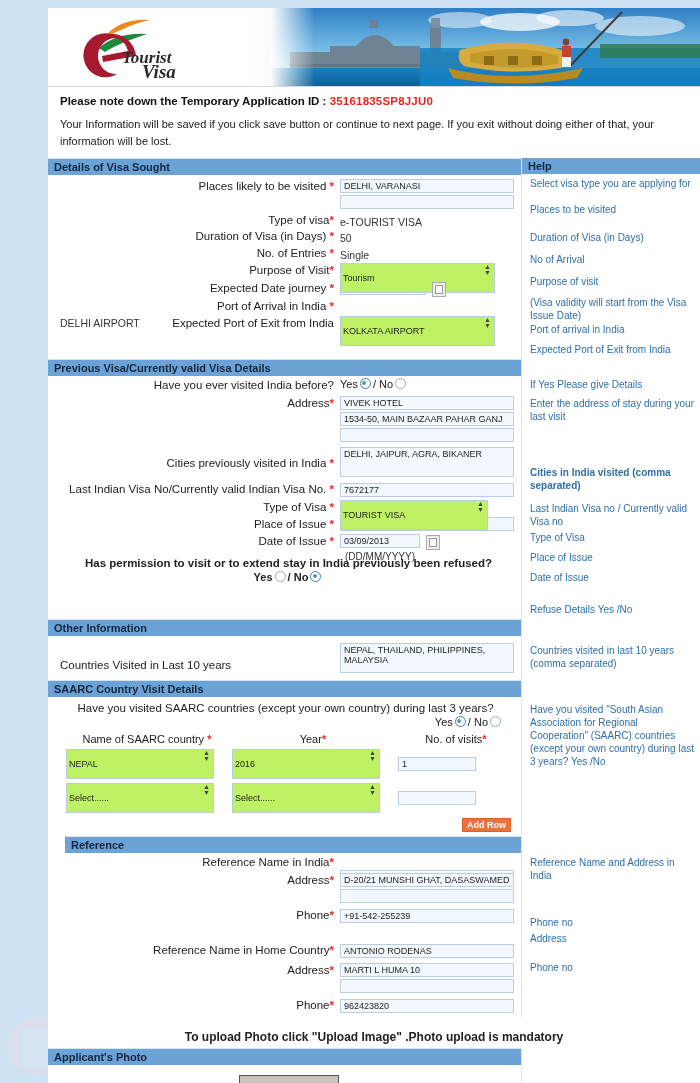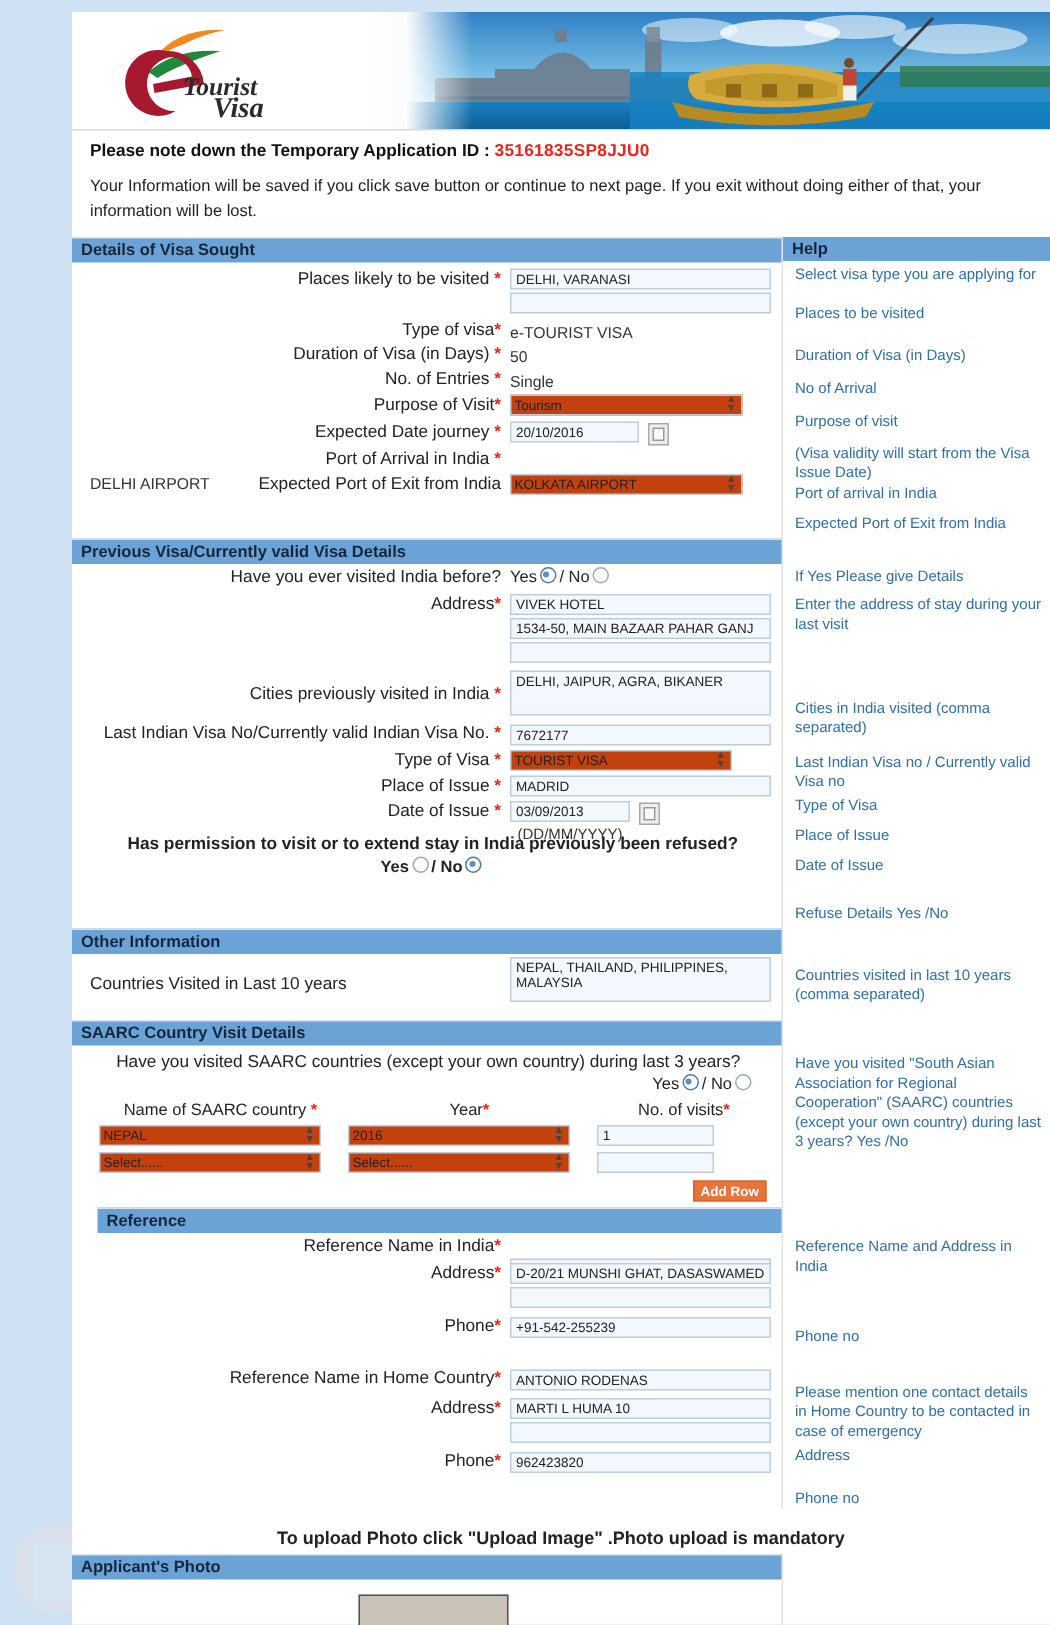--- a/index.html
+++ b/index.html
@@ -83,23 +83,23 @@
   .static-val{font-size:10.5px;color:#333;padding-top:3px;display:inline-block;}
 
   input.tb{
     box-sizing:border-box;height:14px;font-size:9px;
     font-family:"Liberation Sans",sans-serif;
     border:1px solid #b9cfe0;background:#f2f8fd;color:#222;
     padding:0 3px;margin:0 0 2px 0;outline:none;
   }
   input.w-long{width:174px;}
   select.sel{
-    box-sizing:border-box;height:14px;font-size:9px;
+    box-sizing:border-box;height:30px;font-size:9px;
     font-family:"Liberation Sans",sans-serif;
-    border:1px solid #b9cfe0;background:#c2410c;color:#222;
+    border:1px solid #b9cfe0;background:#bef264;color:#222;
     padding:0 2px;margin:0 0 2px 0;outline:none;
     -webkit-appearance:none;appearance:none;
   }
   .selwrap{position:relative;display:inline-block;}
   .selwrap .arrows{
     position:absolute;right:4px;top:1px;font-size:7px;line-height:6px;color:#444;pointer-events:none;
   }
   select.w-sel{width:155px;}
   textarea.ta{
     box-sizing:border-box;font-size:9px;
@@ -456,41 +456,41 @@
         <div class="center-q">Has permission to visit or to extend stay in India previously been refused?</div>
         <div class="center-yn">
           <span class="yn">Yes</span><span class="radio"></span><span class="yn">/</span>
           <span class="yn">No</span><span class="radio on"></span>
         </div>
       </div>
 
       <div class="col-help">
         <div class="help-txt help-slot" style="margin-top:2px;">If Yes Please give Details</div>
         <div class="help-txt help-slot" style="margin-top:3px;">Enter the address of stay during your last visit</div>
-        <div class="help-txt help-slot" style="margin-top:43px;">Cities in India visited (comma separated)</div>
+        <div class="help-txt help-slot" style="margin-top:43px;font-weight:bold;">Cities in India visited (comma separated)</div>
         <div class="help-txt help-slot" style="margin-top:10px;">Last Indian Visa no / Currently valid Visa no</div>
         <div class="help-txt help-slot" style="margin-top:3px;">Type of Visa</div>
         <div class="help-txt help-slot" style="margin-top:4px;">Place of Issue</div>
         <div class="help-txt help-slot" style="margin-top:4px;">Date of Issue</div>
         <div class="help-txt help-slot" style="margin-top:16px;">Refuse Details Yes /No</div>
       </div>
     </div>
 
     <div class="formrow">
       <div class="col-form" style="padding-left:0;padding-right:0;">
         <div class="secbar">Other Information</div>
       </div>
       <div class="col-help" style="padding-left:0;padding-right:0;">
           <div style="height:17px;"></div>
         </div>
     </div>
 
     <div class="formrow">
       <div class="col-form">
-        <div class="fr" style="height:44px;">
+        <div class="fr" style="height:44px;align-items:center;">
           <div class="fr-label" style="width:280px;text-align:left;padding-left:0;padding-top:14px;">
             <span>Countries Visited in Last 10 years</span>
           </div>
           <div class="fr-ctl" style="padding-top:2px;">
             <textarea class="ta" style="width: 174px; height: 30px;">NEPAL, THAILAND, PHILIPPINES, MALAYSIA</textarea>
           </div>
         </div>
       </div>
       <div class="col-help">
         <div class="help-txt" style="margin-top:8px;">Countries visited in last 10 years (comma separated)</div>
@@ -649,21 +649,20 @@
           </div>
           <div class="fr-ctl" style="padding-top:3px;">
             <input class="tb w-long" value="962423820" style="">
           </div>
         </div>
       </div>
 
       <div class="col-help">
         <div class="help-txt" style="margin-top:3px;">Reference Name and Address in India</div>
         <div class="help-txt" style="margin-top:34px;">Phone no</div>
-        <div class="help-txt" style="margin-top:24px;">Please mention one contact details in Home Country to be contacted in case of emergency</div>
         <div class="help-txt" style="margin-top:3px;">Address</div>
         <div class="help-txt" style="margin-top:16px;">Phone no</div>
       </div>
     </div>
 
     <div class="photo-note">To upload Photo click "Upload Image" .Photo upload is mandatory</div>
 
     <div class="formrow">
       <div class="col-form" style="padding-left:0;padding-right:0;">
         <div class="secbar">Applicant's Photo</div>

